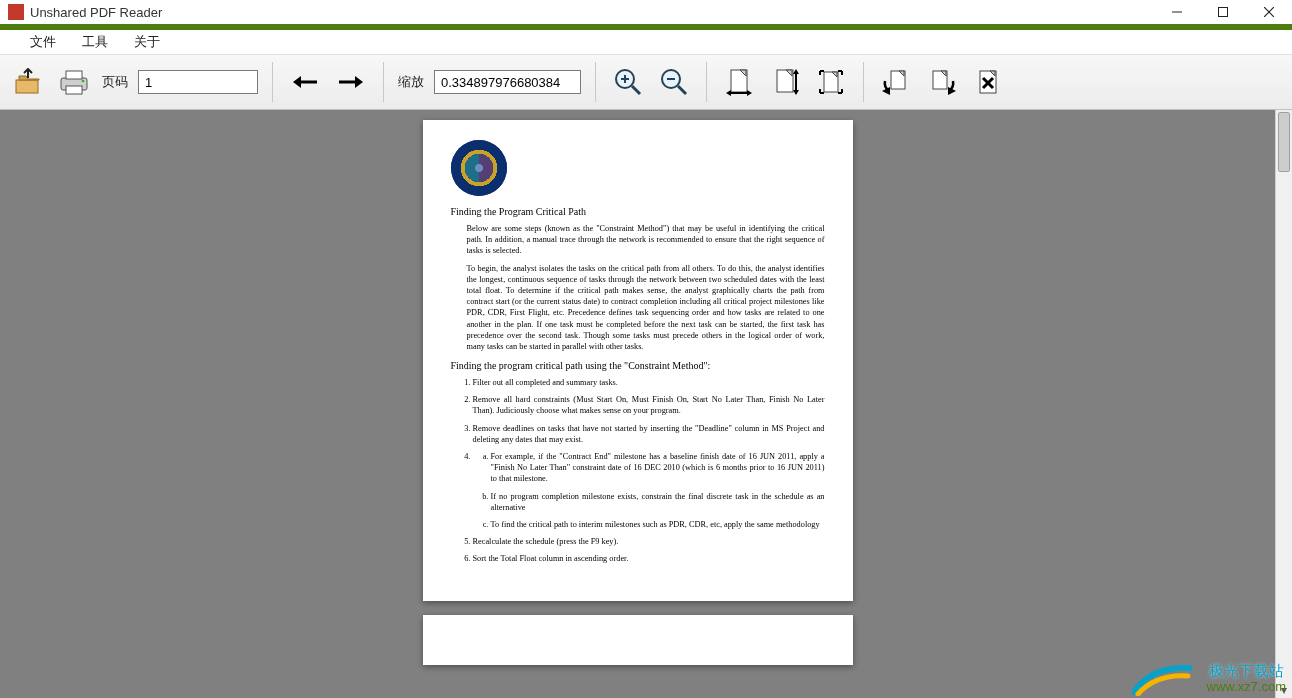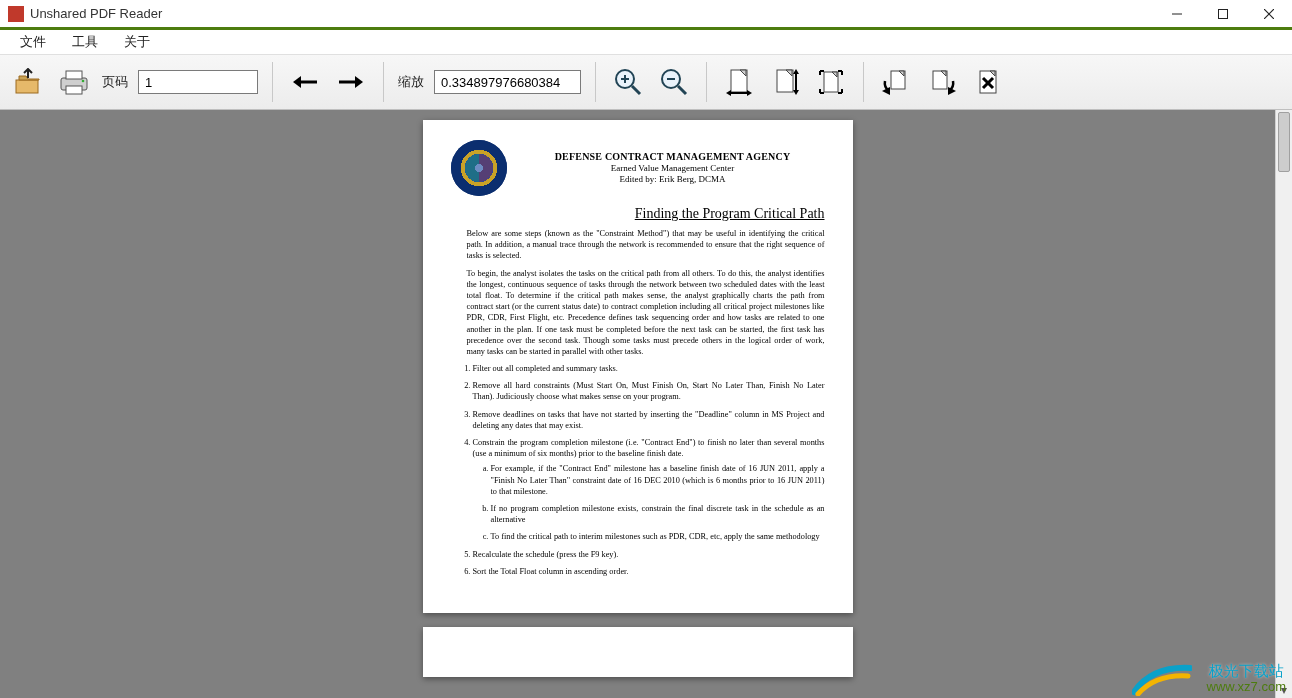--- a/index.html
+++ b/index.html
@@ -1,25 +1,25 @@
 <!DOCTYPE html>
 <html><head>
 <meta charset="utf-8">
 <style>
   * { box-sizing: border-box; }
   html, body { margin:0; padding:0; height:100%; font-family: "Microsoft YaHei", "Segoe UI", Arial, sans-serif; font-size:12px; background:#fff; }
   
-  .titlebar { height:30px; display:flex; align-items:center; border-bottom:3px solid #4d7c0f; background:#fff; }
+  .titlebar { height:30px; display:flex; align-items:center; border-bottom:6px solid #4d7c0f; background:#fff; }
   .titlebar .app-icon { width:16px; height:16px; margin:0 6px 0 8px; background:#c0392b; }
   .titlebar .title { flex:0 0 auto; color:#333; font-size:13px; }
   .titlebar .spacer { flex:1; }
   .win-btn { width:46px; height:30px; display:flex; align-items:center; justify-content:center; color:#222; }
   .win-btn svg { width:10px; height:10px; }
   
-  .menubar { height:24px; display:flex; align-items:center; padding:0 16px; gap:18px; background:#fff; font-size:13px; color:#222; }
+  .menubar { height:24px; display:flex; align-items:center; padding:0 26px; gap:18px; background:#fff; font-size:13px; color:#222; }
   .menubar .menu-item { padding:2px 4px; }
   
   .toolbar { height:56px; background:linear-gradient(#f7f7f7,#ececec); border-top:1px solid #e0e0e0; border-bottom:1px solid #bfbfbf; display:flex; align-items:center; padding:1px 10px; gap:10px; }
   .tbtn { width:36px; height:36px; display:flex; align-items:center; justify-content:center; border:1px solid transparent; border-radius:2px; }
   .sep { width:1px; height:40px; background:#c8c8c8; margin:0 4px; }
   .lbl { font-size:13px; color:#222; }
   .page-input { width:120px; height:24px; border:1px solid #7a7a7a; background:#fff; padding:0 6px; font-size:13px; }
   .zoom-input { width:147px; height:24px; border:1px solid #7a7a7a; background:#fff; padding:0 6px; font-size:13px; }
   
   .viewer-wrap { position:absolute; top:110px; left:0; right:0; bottom:0; display:flex; }
@@ -29,21 +29,21 @@
   .scroll-arrow { position:absolute; left:0; right:0; height:17px; display:flex; align-items:center; justify-content:center; color:#555;}
   .scroll-arrow.up { top:0;} .scroll-arrow.down{ bottom:0;}
   .page { width:430px; background:#fff; margin:10px auto 14px auto; box-shadow:0 2px 6px rgba(0,0,0,.4); padding:20px 28px 30px 28px; font-family: "Times New Roman", serif; color:#000; }
   .page2 { height:8px; }
   .doc-head { display:flex; align-items:center; gap:14px; margin-bottom:10px;}
   .seal { width:56px; height:56px; border-radius:50%; background:radial-gradient(circle at 50% 50%, #1e4fa3 0 36%, #c9a227 36% 46%, #0b2e6f 46% 100%); box-shadow:0 0 0 1px #0b2e6f inset; flex:0 0 auto; position:relative;}
   .seal::after{content:""; position:absolute; inset:14px; border-radius:50%; background:radial-gradient(circle,#fff 0 20%, transparent 21%), conic-gradient(#b22 0 50%, #2a5 0 100%); opacity:.35;}
   .head-text { flex:1; text-align:center; line-height:1.25;}
   .head-text .h1 { font-weight:bold; font-size:10px; letter-spacing:.2px;}
   .head-text .h2 { font-size:9px;}
-  .sect { font-size:14px; text-decoration:underline; margin:8px 0 6px 0;text-align:right;}
+  .sect { font-size:10px; margin:8px 0 6px 0;}
   .para { font-size:8.3px; text-align:justify; margin:0 0 6px 16px; line-height:1.35;}
   ol.steps { font-size:8.3px; padding-left:22px; margin:4px 0; text-align:justify;}
   ol.steps > li { margin-bottom:6px; line-height:1.35;}
   ol.sub { list-style-type: lower-alpha; padding-left:18px; margin:4px 0;}
   ol.sub > li { margin-bottom:6px;}
   
   .watermark { position:fixed; right:6px; bottom:4px; text-align:center; font-size:15px; font-weight:normal; pointer-events:none; line-height:1.1;}
   .watermark .wm1{ color:#0aa1c9; text-shadow:0 0 3px rgba(255,255,255,.6);}
   .watermark .wm2{ color:#4d7c0f; font-size:13px;}
   .wm-swoosh{ position:fixed; right:100px; bottom:2px; width:60px; height:34px; pointer-events:none;}
@@ -185,35 +185,30 @@
       <line x1="19" y1="10" x2="9" y2="20" stroke="#000" stroke-width="3"></line>
     </svg>
   </div>
 </div>
 
 <div class="viewer-wrap">
   <div class="viewer">
     <div class="page">
       <div class="doc-head">
         <div class="seal"></div>
-        <div class="head-text">
-          <div class="h1">DEFENSE CONTRACT MANAGEMENT AGENCY</div>
-          <div class="h2">Earned Value Management Center</div>
-          <div class="h2">Edited by: Erik Berg, DCMA</div>
-        </div>
       </div>
       <div class="sect">Finding the Program Critical Path</div>
       <p class="para">Below are some steps (known as the "Constraint Method") that may be useful in identifying the critical path. In addition, a manual trace through the network is recommended to ensure that the right sequence of tasks is selected.</p>
       <p class="para">To begin, the analyst isolates the tasks on the critical path from all others. To do this, the analyst identifies the longest, continuous sequence of tasks through the network between two scheduled dates with the least total float. To determine if the critical path makes sense, the analyst graphically charts the path from contract start (or the current status date) to contract completion including all critical project milestones like PDR, CDR, First Flight, etc. Precedence defines task sequencing order and how tasks are related to one another in the plan. If one task must be completed before the next task can be started, the first task has precedence over the second task. Though some tasks must precede others in the logical order of work, many tasks can be started in parallel with other tasks.</p>
+      <div class="sect">Finding the program critical path using the "Constraint Method":</div>
       <ol class="steps">
         <li>Filter out all completed and summary tasks.</li>
         <li>Remove all hard constraints (Must Start On, Must Finish On, Start No Later Than, Finish No Later Than). Judiciously choose what makes sense on your program.</li>
         <li>Remove deadlines on tasks that have not started by inserting the "Deadline" column in MS Project and deleting any dates that may exist.</li>
         <li>
-          <span>Constrain the program completion milestone (i.e. "Contract End") to finish no later than several months (use a minimum of six months) prior to the baseline finish date.</span>
           <ol class="sub">
             <li>For example, if the "Contract End" milestone has a baseline finish date of 16 JUN 2011, apply a "Finish No Later Than" constraint date of 16 DEC 2010 (which is 6 months prior to 16 JUN 2011) to that milestone.</li>
             <li>If no program completion milestone exists, constrain the final discrete task in the schedule as an alternative</li>
             <li>To find the critical path to interim milestones such as PDR, CDR, etc, apply the same methodology</li>
           </ol>
         </li>
         <li>Recalculate the schedule (press the F9 key).</li>
         <li>Sort the Total Float column in ascending order.</li>
       </ol>
     </div>

